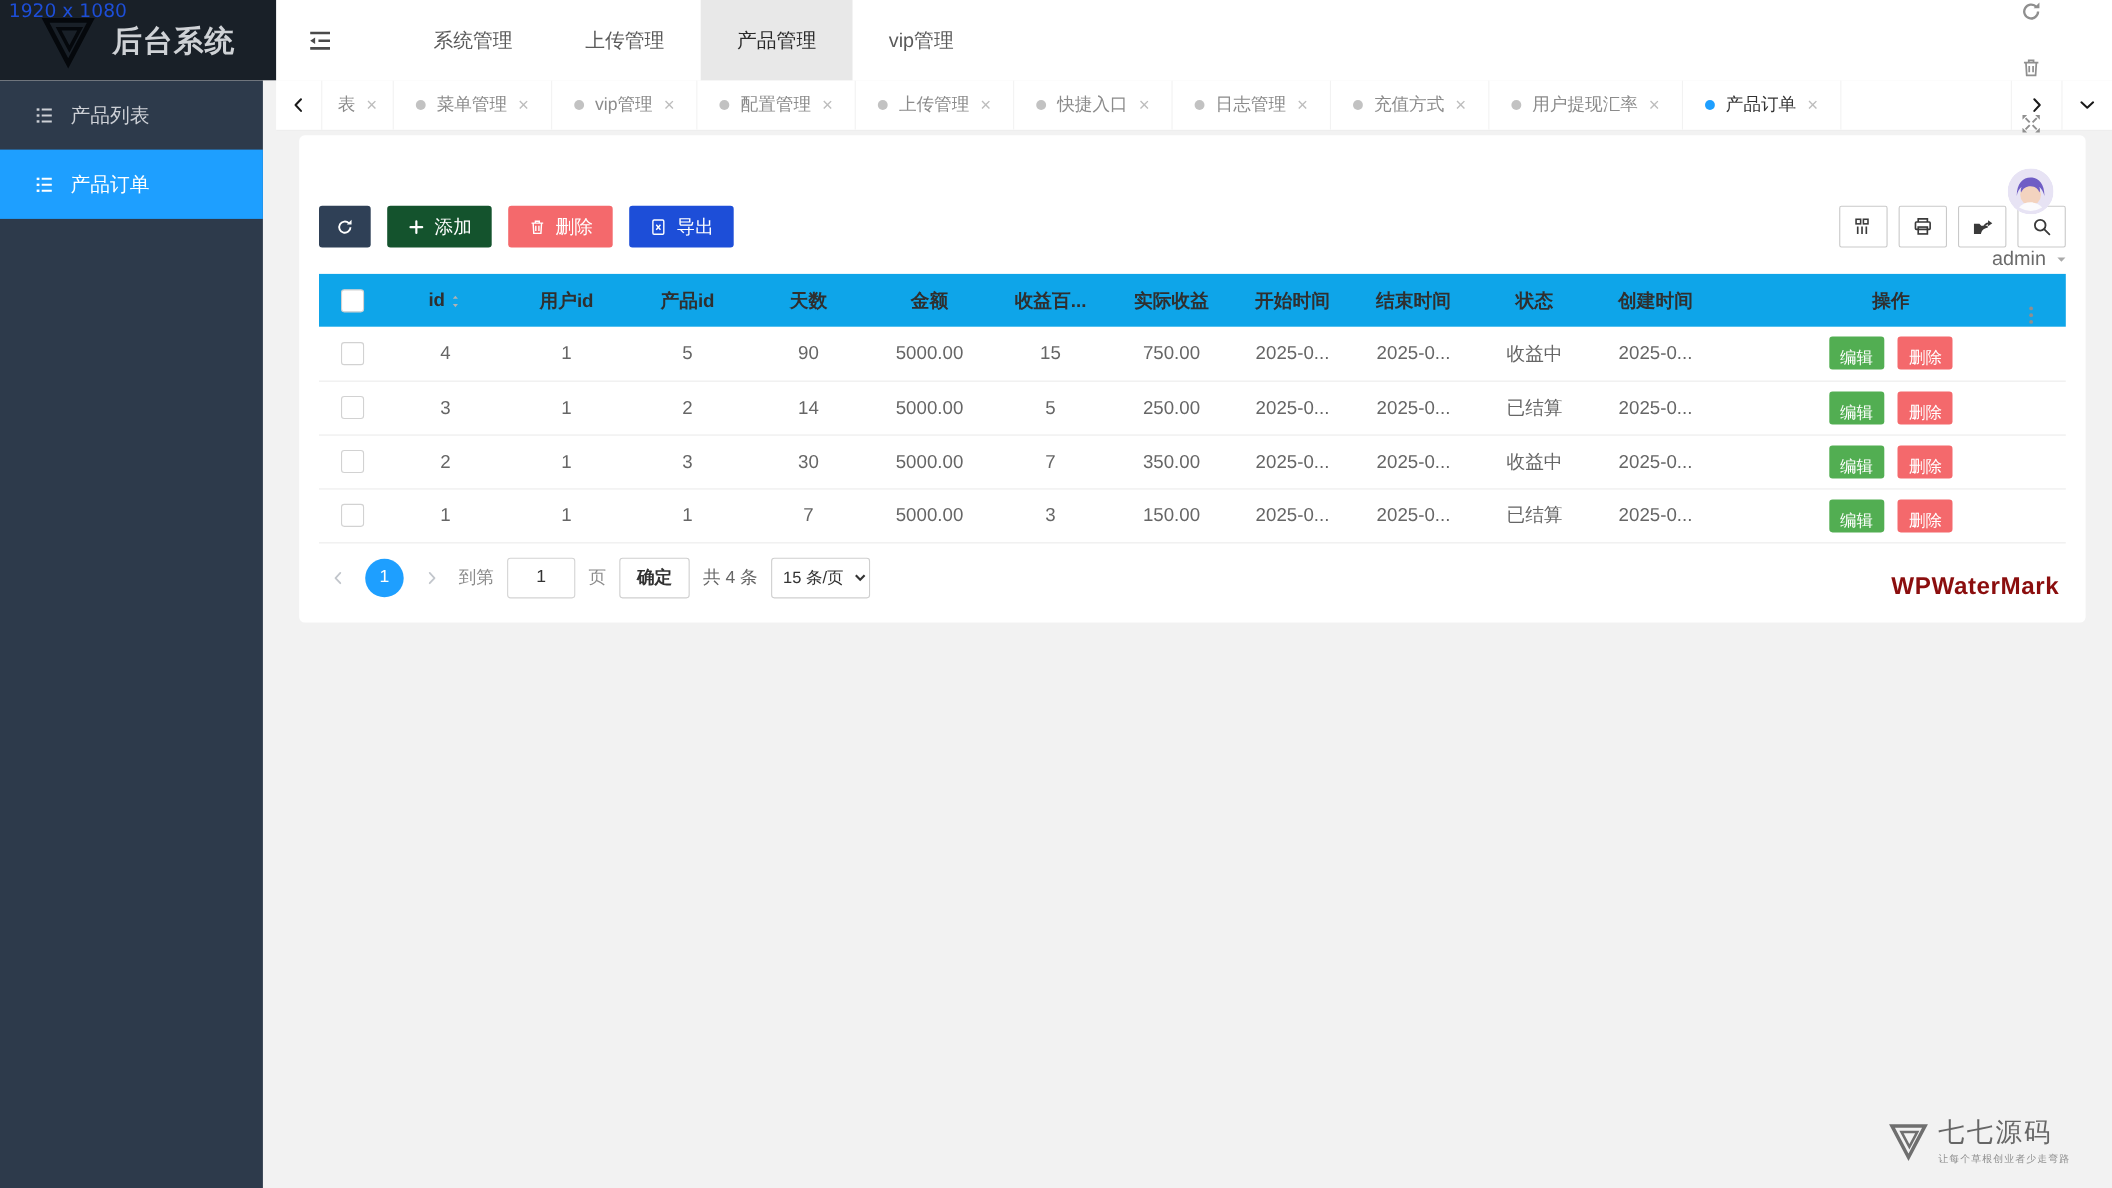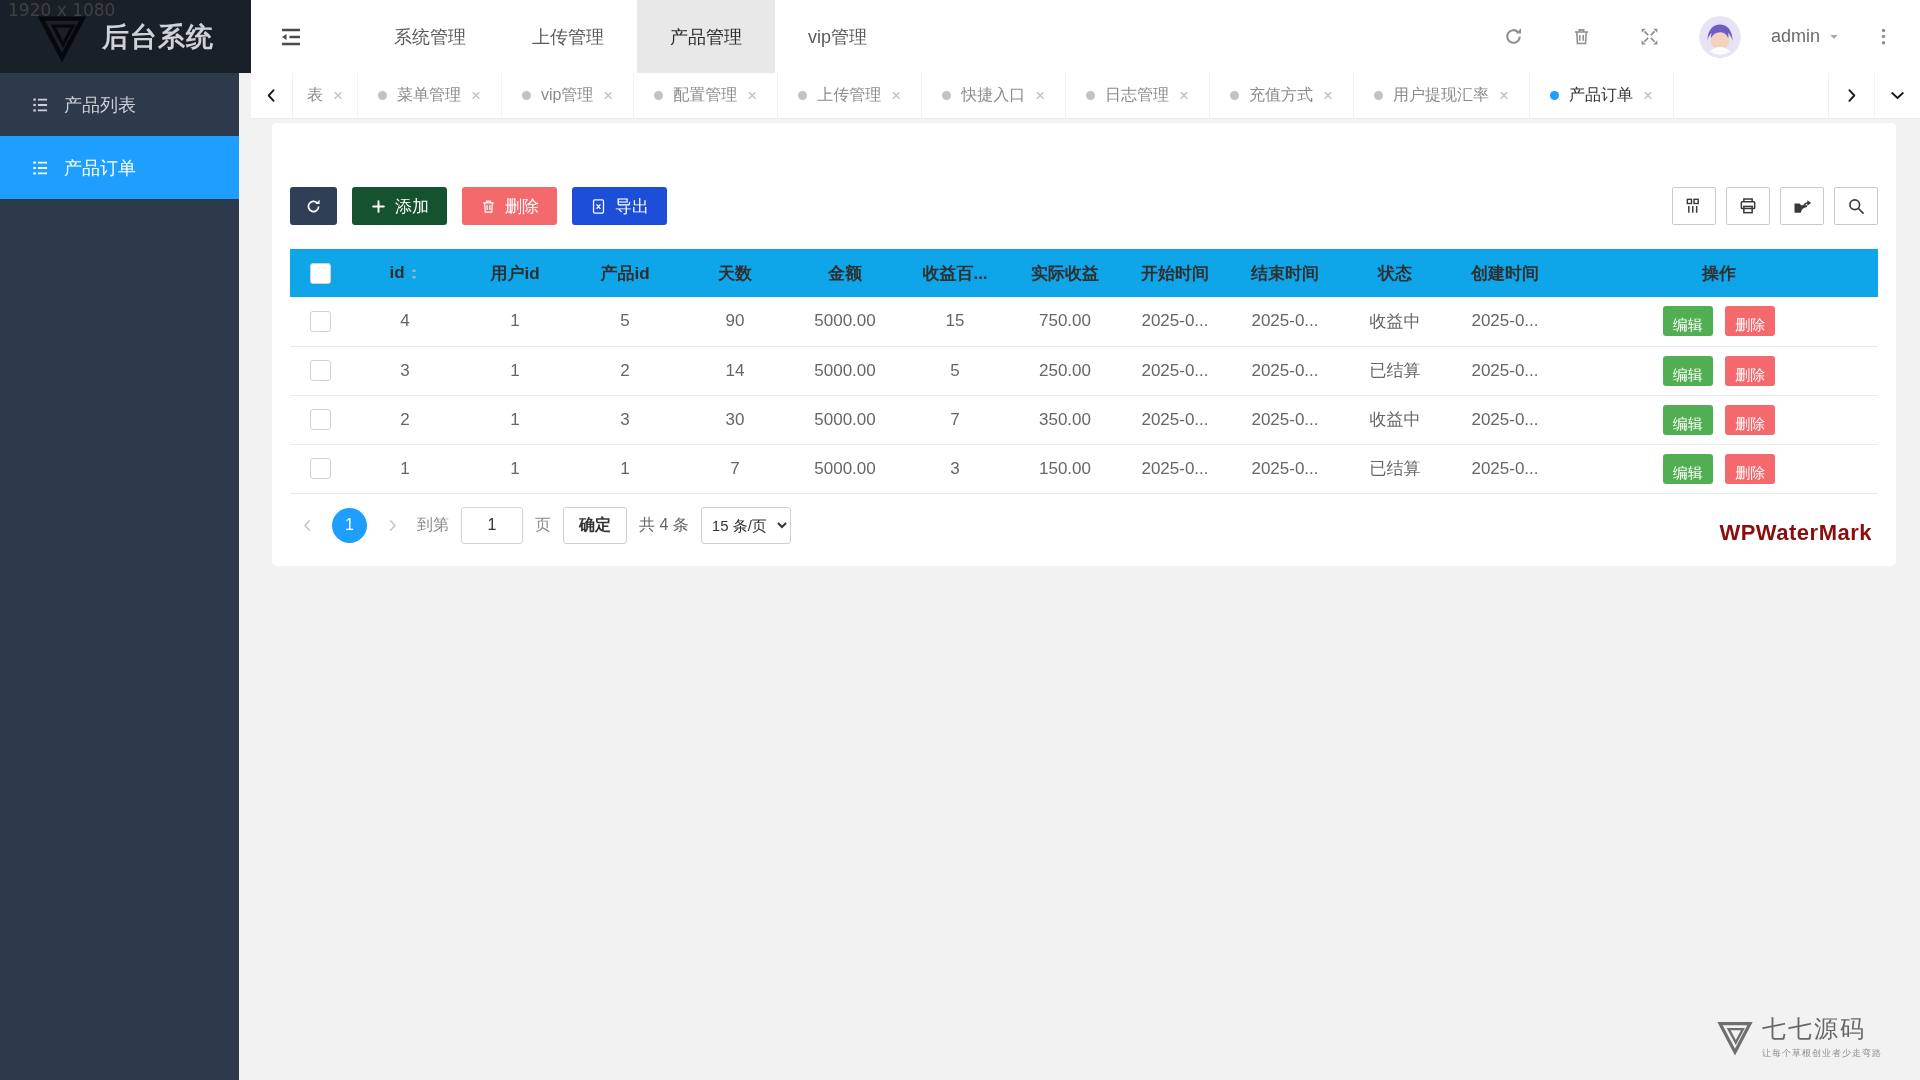--- a/index.html
+++ b/index.html
@@ -8,28 +8,28 @@
   .stage { position:relative; width:1920px; height:1080px; background:#f2f2f2; }
 
   
   .ic { width:20px; height:20px; display:inline-block; vertical-align:middle; }
 
   
   .header { position:absolute; top:0; left:0; width:1920px; height:73px; background:#ffffff; display:flex; z-index:5; }
   .logo-block { width:251px; height:73px; background:#192028; display:flex; align-items:center; padding-left:36px; gap:14px; flex:0 0 auto; position:relative; }
   .logo-tri { width:52px; height:52px; color:#05080c; }
   .logo-title { color:#cfd2d6; font-size:27px; font-weight:bold; letter-spacing:1px; }
-  .res-overlay { position:absolute; top:0; left:8px; color:#404040; font-size:17px; z-index:10; font-family:"DejaVu Sans",sans-serif; }
+  .res-overlay { position:absolute; top:0; left:8px; color:#1d4ed8; font-size:17px; z-index:10; font-family:"DejaVu Sans",sans-serif; }
   .header-main { flex:1; display:flex; align-items:stretch; }
   .fold-btn { width:80px; display:flex; align-items:center; justify-content:center; color:#4a4a4a; cursor:pointer; }
   .fold-btn .ic { width:24px; height:24px; }
   .topnav { display:flex; align-items:stretch; margin-left:30px; }
   .topnav-item { display:flex; align-items:center; padding:0 33px; font-size:18px; color:#5a5a5a; cursor:pointer; }
   .topnav-item.active { background:#e8e8e8; color:#2b2b2b; }
-  .header-right { margin-left:auto; display:flex; align-items:center; padding-right:26px; gap:30px; }
+  .header-right { margin-left:auto; display:flex; align-items:center; padding-right:38px; gap:30px;flex-direction:column; }
   .hicon { width:38px; height:38px; display:flex; align-items:center; justify-content:center; color:#8f8f8f; cursor:pointer; }
   .hicon .ic { width:21px; height:21px; }
   .avatar-wrap { width:42px; height:42px; border-radius:50%; overflow:hidden; flex:0 0 auto; cursor:pointer; }
   .user-dd { display:flex; align-items:center; gap:6px; color:#6b6b6b; font-size:18px; cursor:pointer; }
   .user-dd .ic { width:16px; height:16px; color:#a9a9a9; }
 
   
   .tabbar { position:absolute; top:73px; left:251px; right:0; height:46px; background:#ffffff; display:flex; align-items:stretch; border-bottom:1px solid #ededed; z-index:4; }
   .tab-scroll { width:42px; display:flex; align-items:center; justify-content:center; color:#1a1a1a; cursor:pointer; border-right:1px solid #f2f2f2; }
   .tab-scroll .ic { width:17px; height:17px; }

